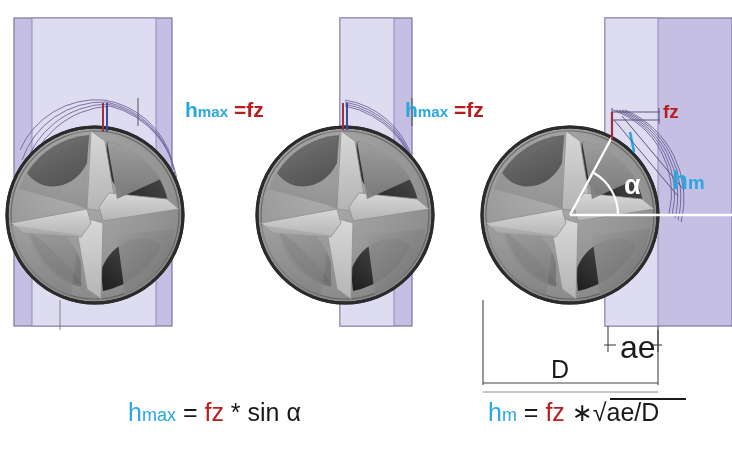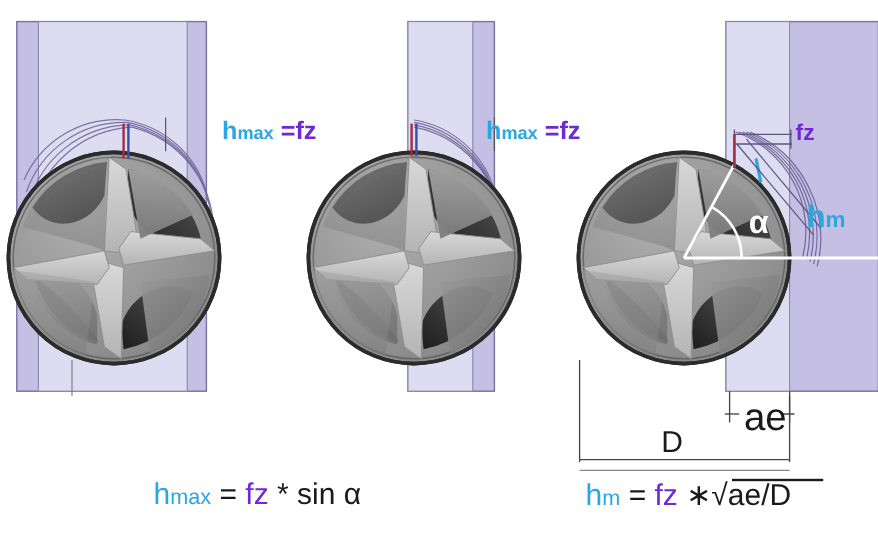--- a/index.html
+++ b/index.html
@@ -2,21 +2,21 @@
 <html><head>
 <meta charset="utf-8">
 <style>
   html,body{margin:0;padding:0;background:#ffffff;}
   body{width:732px;height:461px;overflow:hidden;
        font-family:"Liberation Sans", sans-serif;}
   #stage{position:relative;width:732px;height:461px;background:#fff;}
   svg.layer{position:absolute;left:0;top:0;width:732px;height:461px;}
   .lbl{position:absolute;white-space:nowrap;line-height:1;}
   .cyan{color:#29a7e1;}
-  .red{color:#6d28d9;}
+  .red{color:#b91c1c;}
   .blk{color:#1a1a1a;}
   .wht{color:#ffffff;}
   .sub{font-size:0.72em;}
   .f-hmax1{left:405px;top:99px;font-size:21px;font-weight:bold;}
   .f-hmax2{left:185px;top:99px;font-size:21px;font-weight:bold;}
   .f-fz3{left:663px;top:102px;font-size:19px;font-weight:bold;}
   .f-hm3{left:672px;top:167px;font-size:26px;font-weight:bold;}
   .f-alpha{left:624px;top:172px;font-size:27px;font-weight:bold;}
   .f-ae{left:620px;top:331px;font-size:32px;}
   .f-D{left:551px;top:357px;font-size:25px;}

